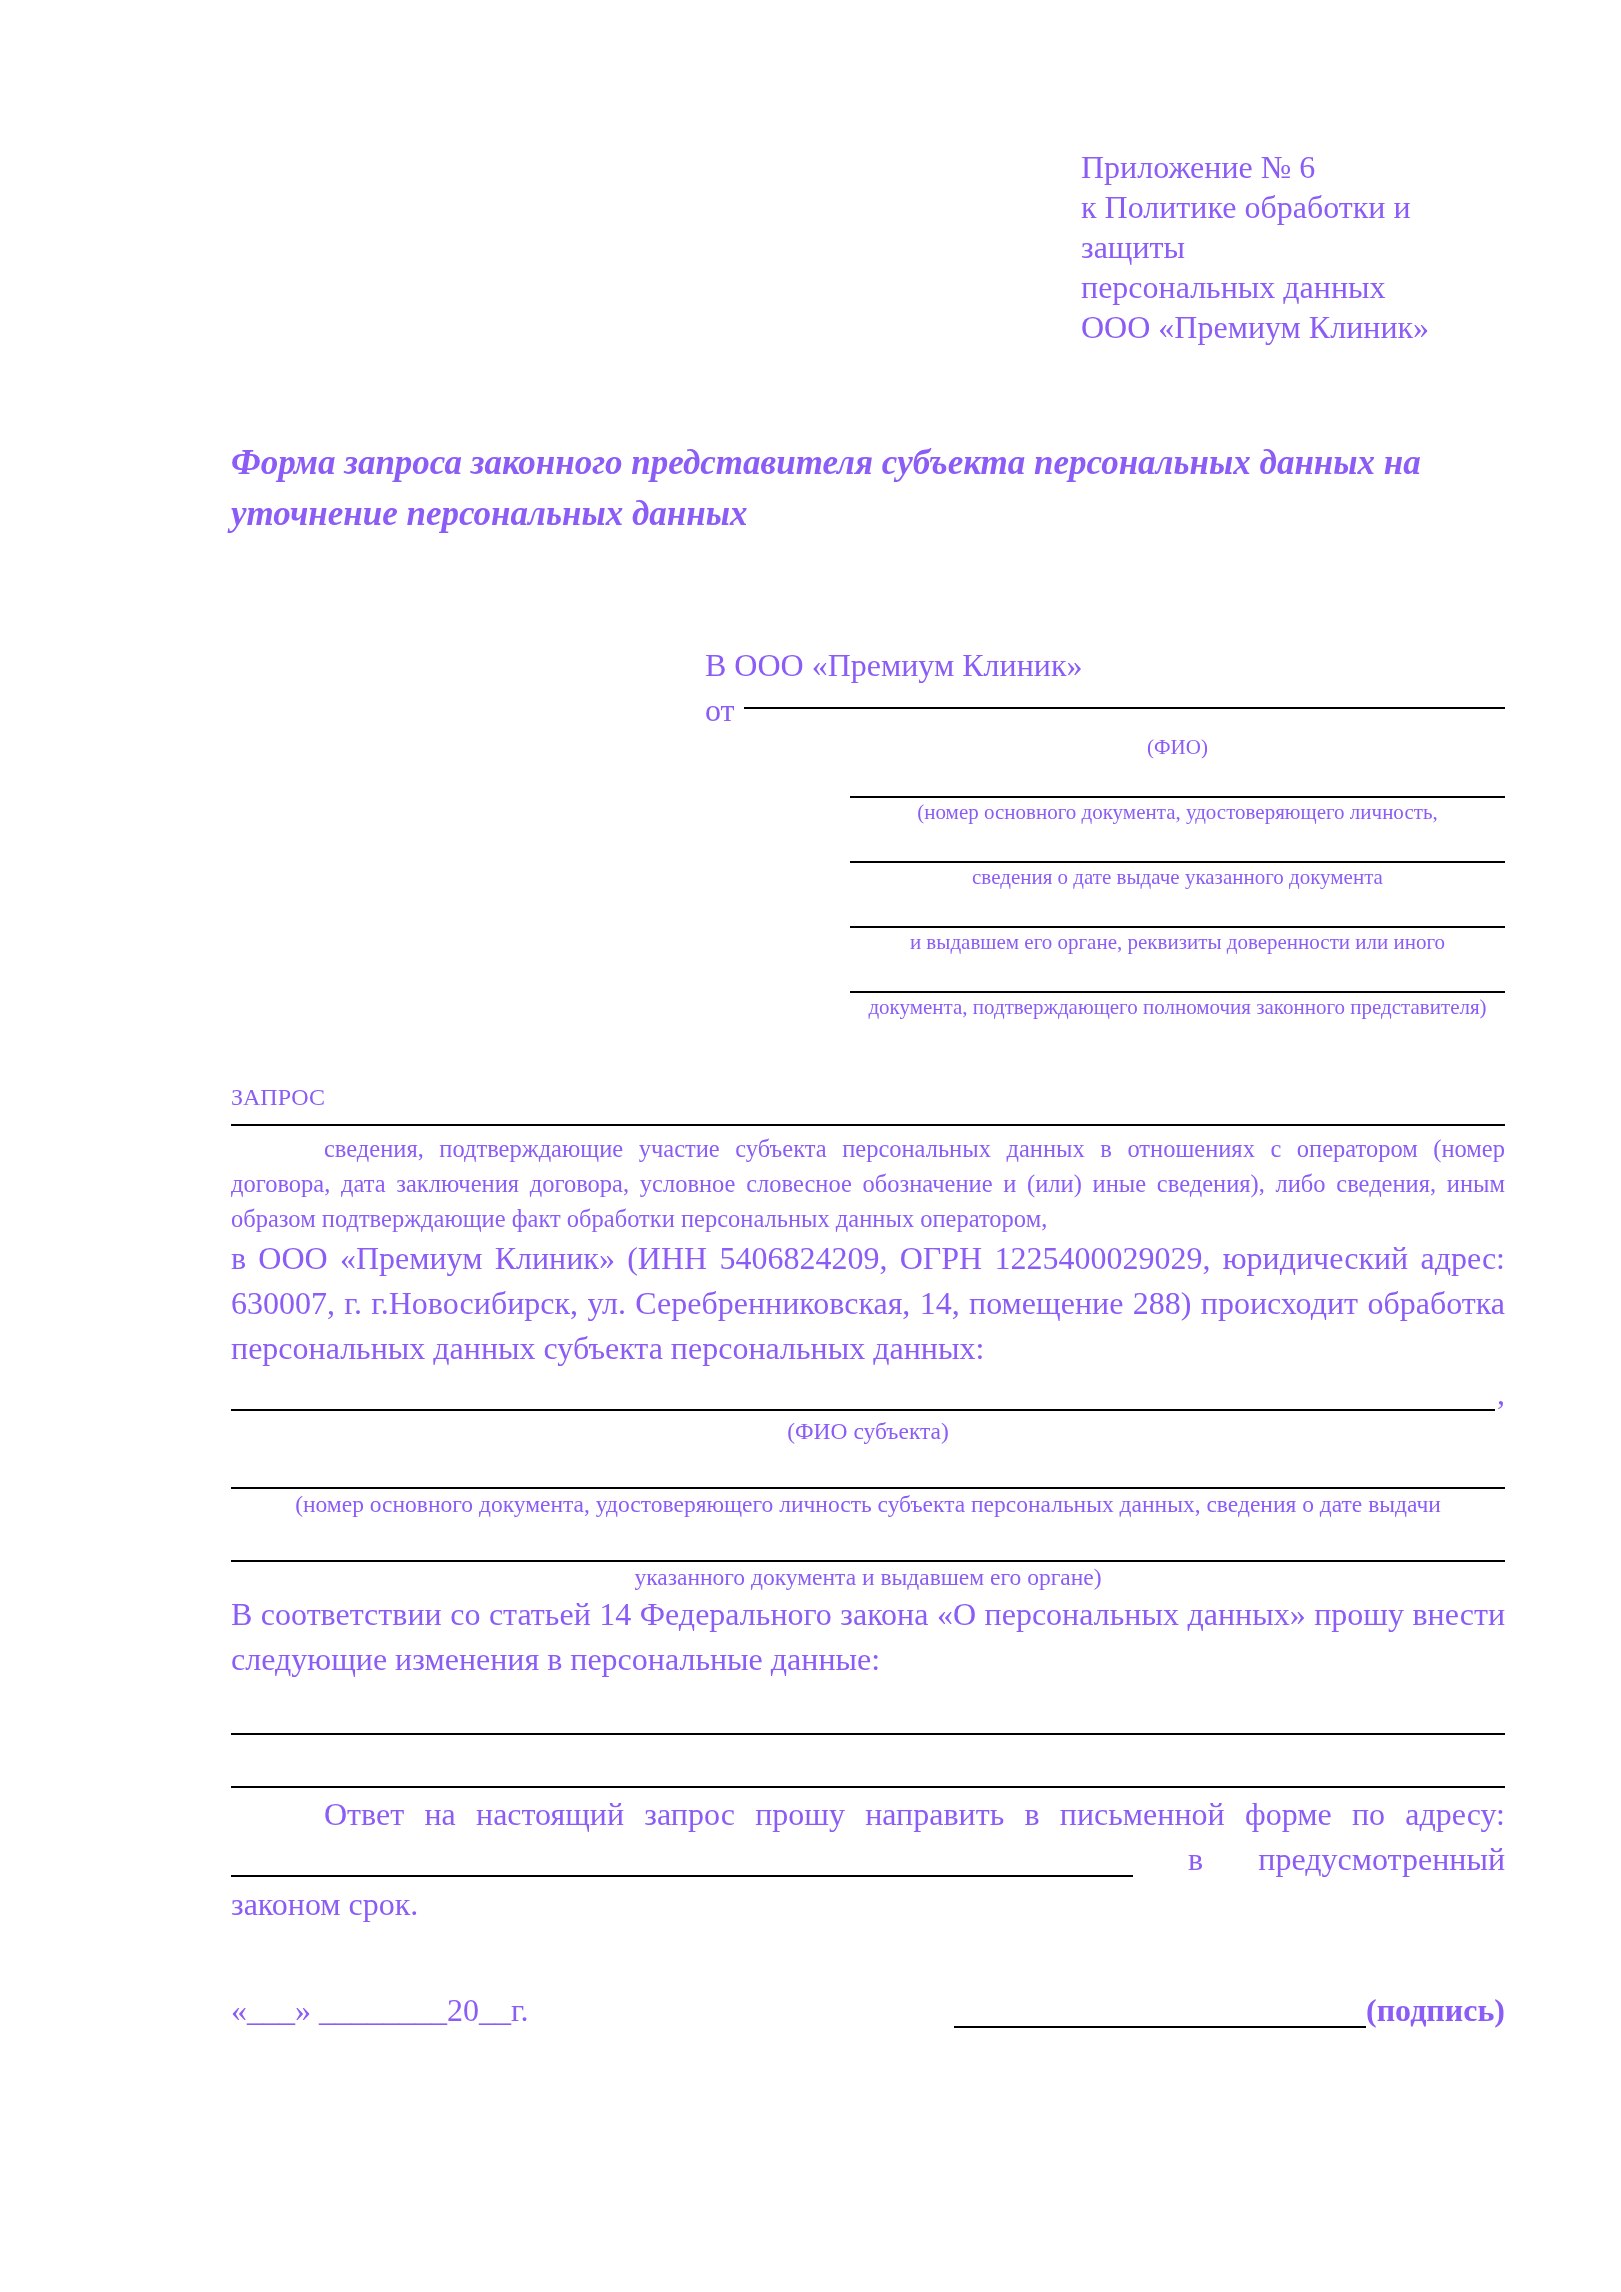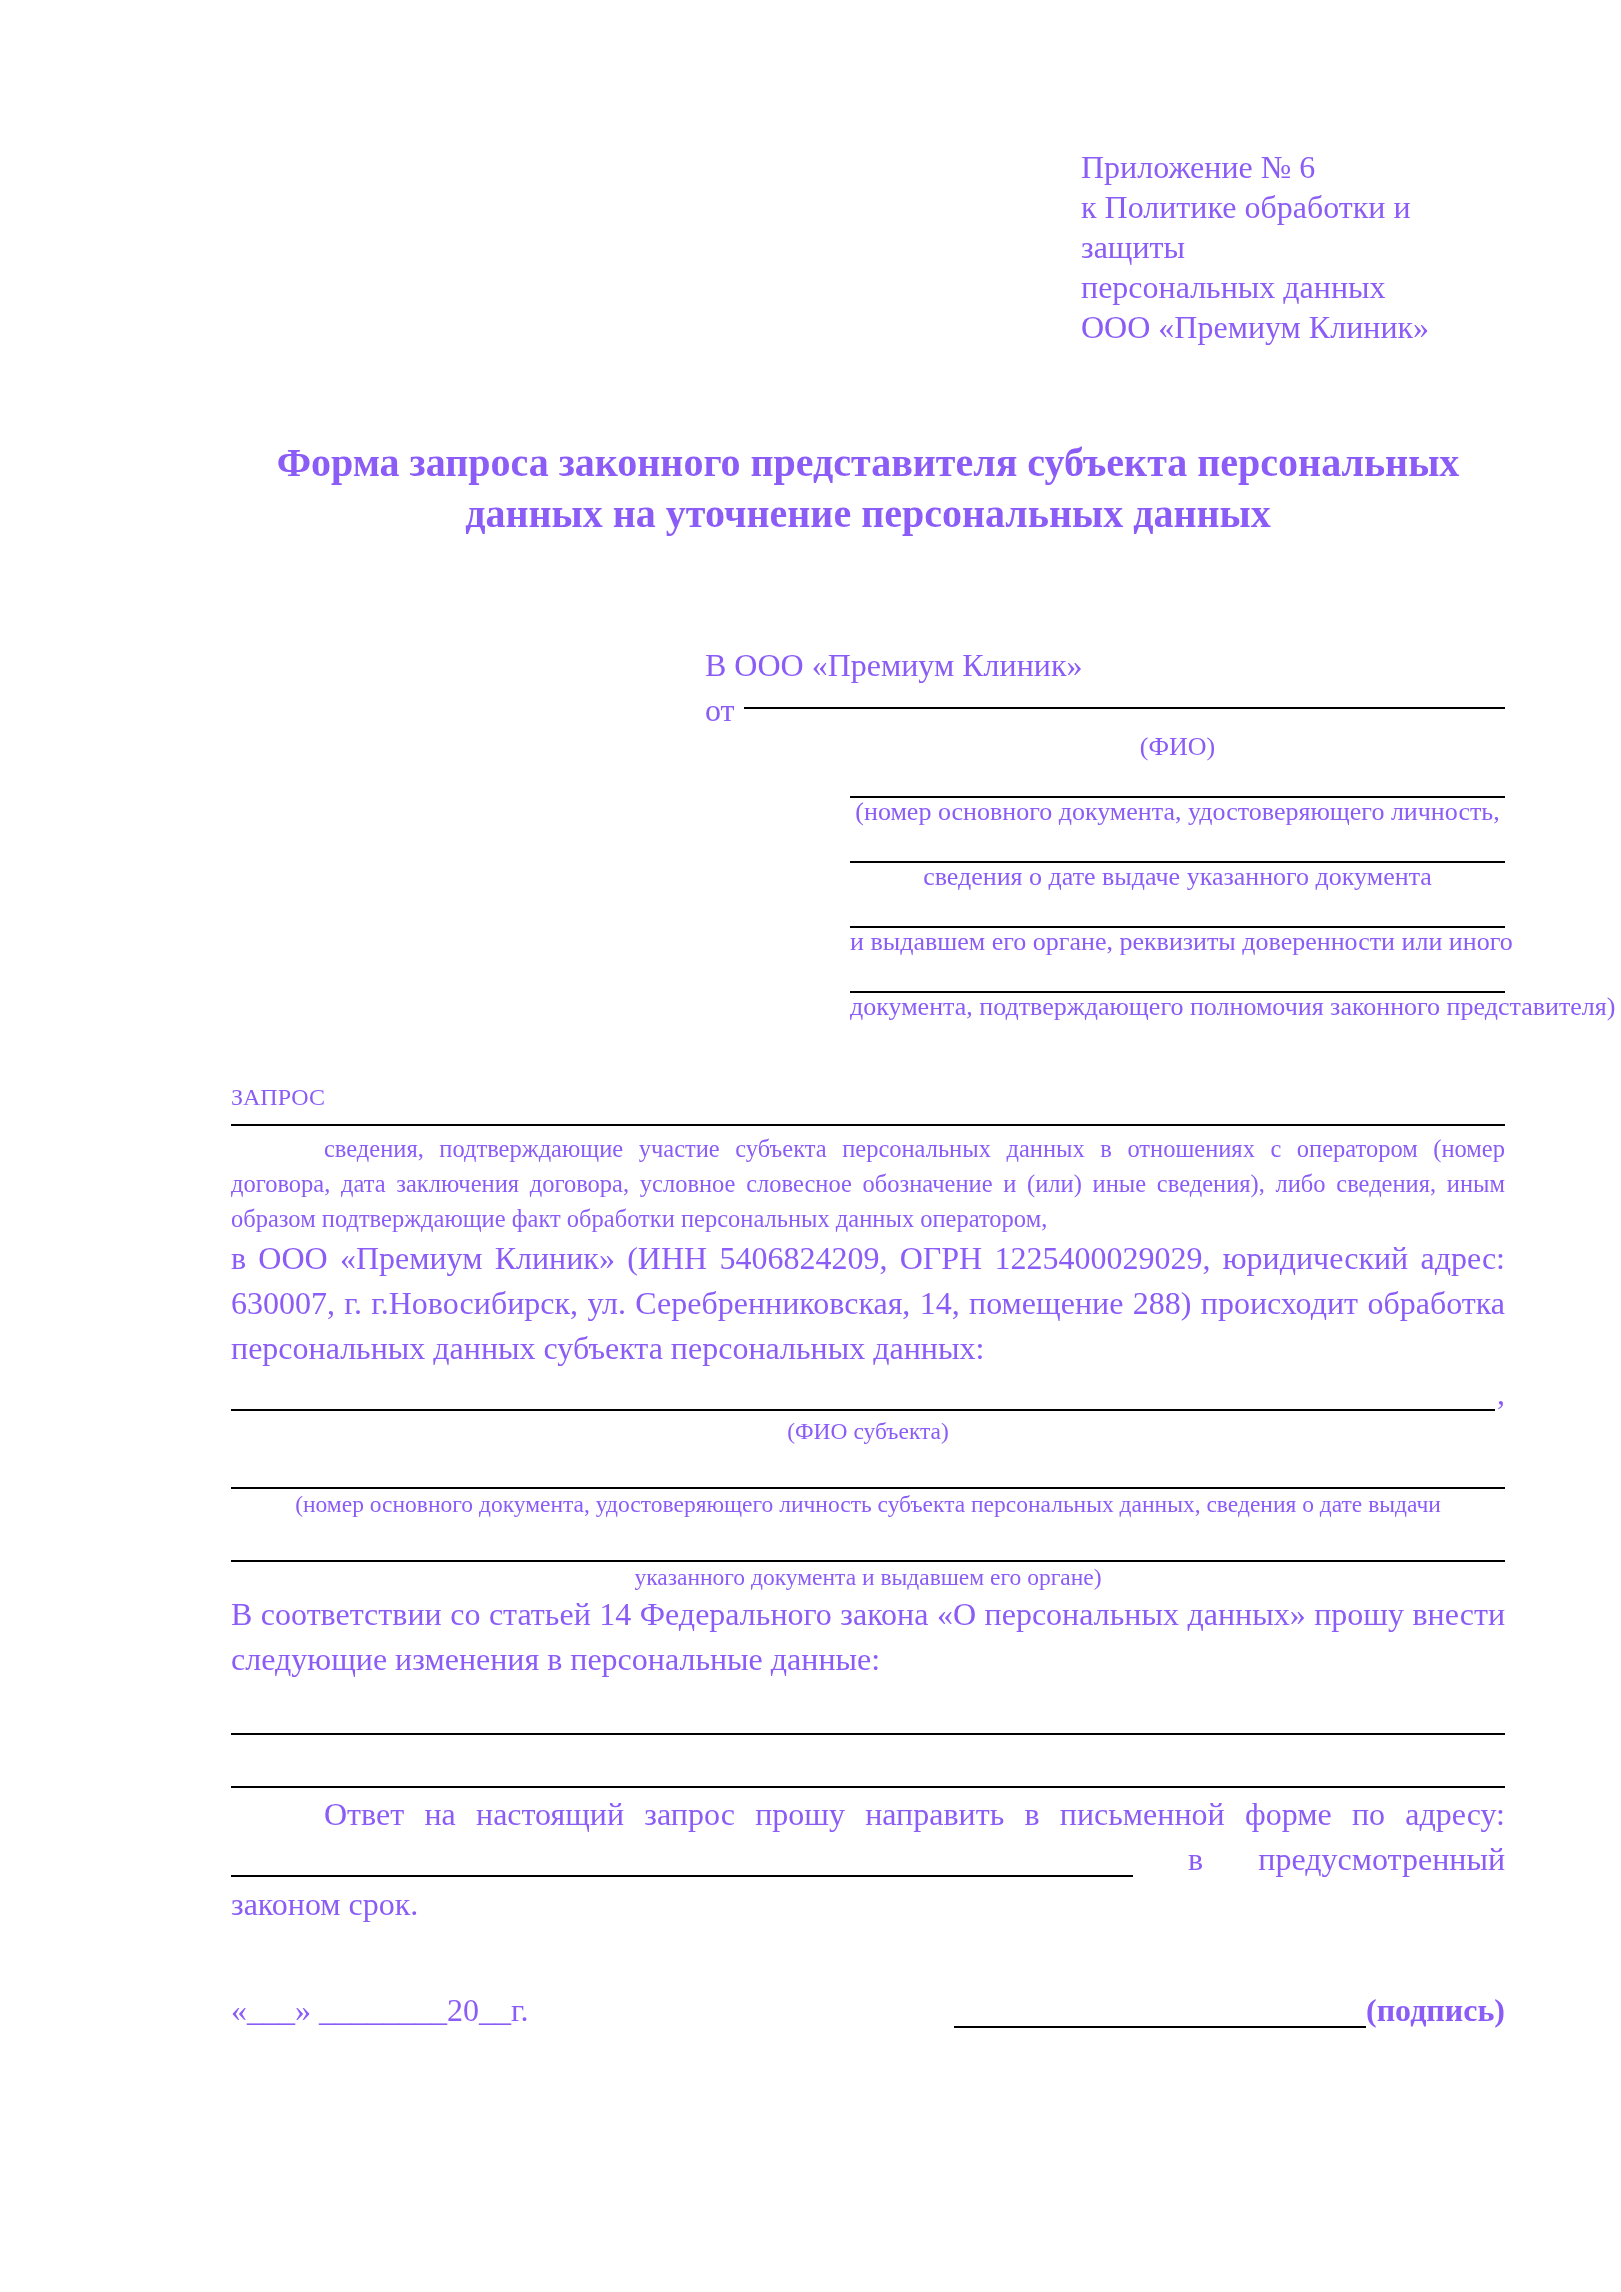--- a/index.html
+++ b/index.html
@@ -14,34 +14,34 @@
     overflow:hidden;
   }
   .content { padding:147px 116px 0 231px; }
 
   
   .appendix { margin-left:850px; font-size:32px; line-height:40px; }
 
   
   .doc-title {
     margin-top:90px;
-    text-align:center;
     font-weight:700;
-    font-size:40px;
+    font-size:35px;
     line-height:51px;
+    font-style:italic;
   }
 
   
   .addressee { margin-top:104px; margin-left:474px; width:800px; font-size:32px; line-height:45px; }
   .addr-from-row { display:flex; align-items:center; }
   .from-label { padding-right:9.8px; }
   .fill { flex:1 1 auto; border-bottom:2px solid #000; margin-bottom:4.9px; height:1px; }
   .addr-caption {
     margin-left:145px; width:655px;
-    text-align:center; font-size:26px; line-height:28px; white-space:nowrap;
+    text-align:center; font-size:21px; line-height:28px; white-space:nowrap;
   }
   .addr-blank { margin-left:145px; width:655px; border-bottom:2px solid #000; height:37px; }
 
   
   .req-heading { margin-top:54px; text-align:left; font-size:24px; line-height:45px; }
   .accordance-row { display:flex; align-items:flex-end; font-size:32px; line-height:45px; margin-top:3.9px; }
   .accordance-row .lbl { padding-left:93px; padding-right:7.8px; white-space:nowrap; }
   .basis-caption { font-size:24.5px; line-height:35px; text-align:justify; text-indent:93px; }
   .body-para { font-size:32px; line-height:45px; text-align:justify; }
   .line-row { display:flex; align-items:flex-end; font-size:32px; line-height:45px; }

